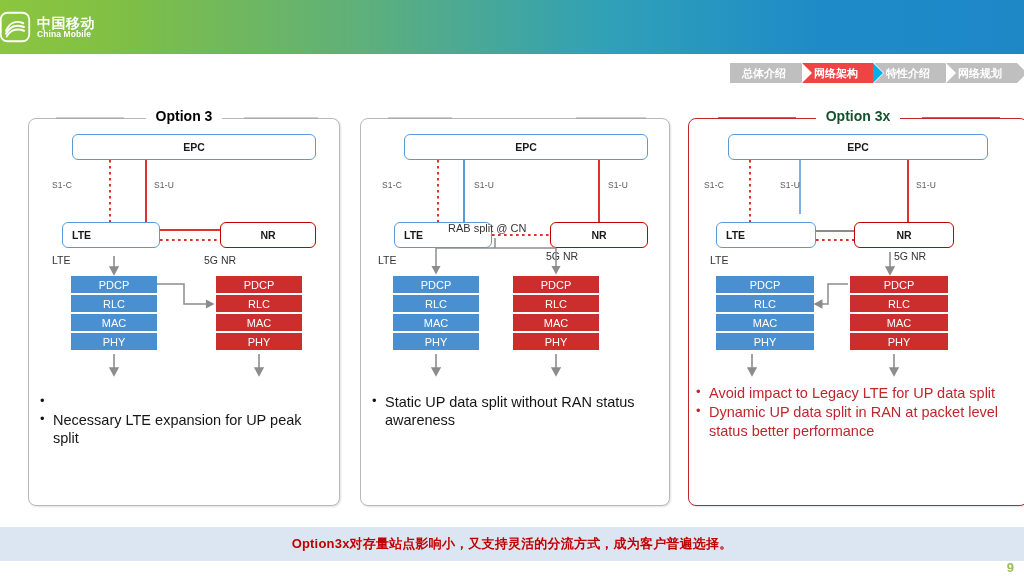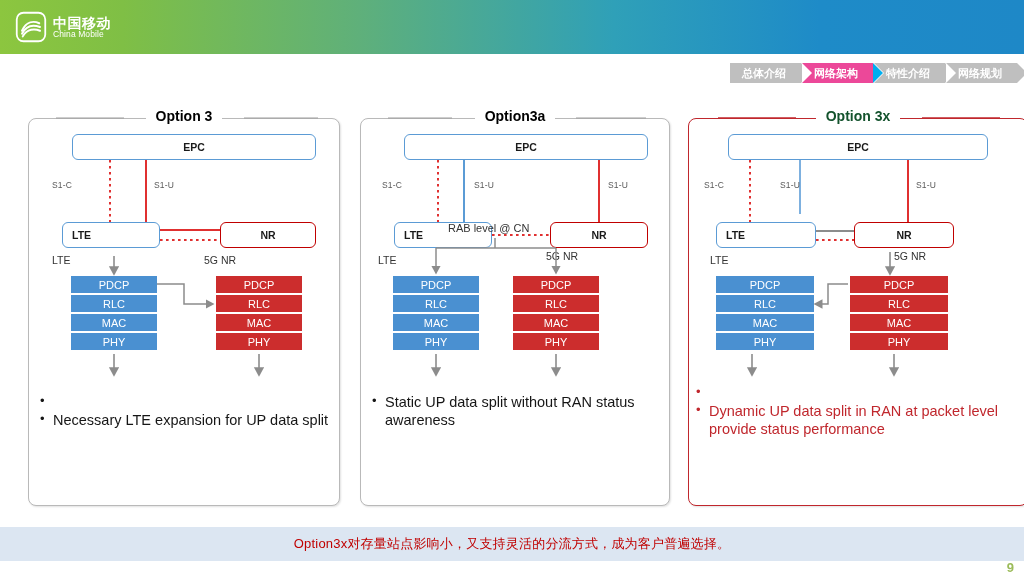--- a/index.html
+++ b/index.html
@@ -15,25 +15,25 @@
   .header {
     position: absolute; left: 0; top: 0; width: 1024px; height: 54px;
     background: linear-gradient(90deg, #8CC63F 0%, #7FBF45 12%, #5FB07A 35%, #2FA0B8 60%, #1E8BC8 80%, #1E88C7 100%);
     display: flex; align-items: center; justify-content: space-between;
   }
   .header-title {
     color: #ffffff; font-size: 25px; font-weight: bold;
     padding-left: 14px; letter-spacing: -0.3px;
     white-space: nowrap; text-shadow: 0 1px 0 rgba(0,0,0,.08);
   }
-  .logo { display: flex; align-items: center; gap: 7px; padding-right: 16px; padding-left: 16px; }
+  .logo { display: flex; align-items: center; gap: 7px; padding-right: 16px; }
   .logo-mark { width: 30px; height: 30px; flex: 0 0 30px; }
   .logo-text { display: flex; flex-direction: column; line-height: 1.02; }
   .logo-cn { color: #fff; font-size: 14px; font-weight: bold; letter-spacing: .5px; }
-  .logo-en { color: #fff; font-size: 8.5px; font-weight: normal; letter-spacing: .1px; }
+  .logo-en { color: #fff; font-size: 8.5px; font-weight: bold; letter-spacing: .1px; }
 
   
   .breadcrumb {
     position: absolute; right: 6px; top: 63px;
     display: flex; align-items: stretch; height: 20px;
   }
   .crumb {
     position: relative; height: 20px; background: #BFBFBF; color: #ffffff;
     font-size: 11px; font-weight: bold; display: flex; align-items: center;
     padding: 0 15px 0 12px; margin-right: 1px; white-space: nowrap;
@@ -44,21 +44,21 @@
     border-top: 10px solid transparent; border-bottom: 10px solid transparent;
     border-left: 10px solid #BFBFBF; z-index: 2;
   }
   .crumb::before {
     content: ""; position: absolute; left: 0px; top: 0;
     width: 0; height: 0;
     border-top: 10px solid transparent; border-bottom: 10px solid transparent;
     border-left: 10px solid #ffffff; z-index: 3;
   }
   .crumb:first-child::before { display: none; }
-  .crumb.active { background: #ec4899; z-index: 4; }
+  .crumb.active { background: #ef4444; z-index: 4; }
   .crumb.active::after { border-left-color: #00AEEF; }
 
   
   .panels { position: absolute; left: 16px; top: 108px; width: 1024px; height: 400px; }
   .panel { position: absolute; top: 0; height: 398px; }
   .panel-box {
     position: absolute; left: 0; top: 10px; right: 0; bottom: 0;
     border: 1px solid #B9B9B9; border-radius: 8px; background: #fff;
     box-shadow: 1px 1px 2px rgba(0,0,0,0.12);
   }
@@ -105,21 +105,21 @@
   }
   .bullet .dot { width: 13px; flex: 0 0 13px; font-size: 13px; line-height: 1.3; }
   .panel.accent .bullet { color: #C0272D; }
 
   
   .footer-band {
     position: absolute; left: 0; top: 527px; width: 1024px; height: 34px;
     background: #DCE6F2;
     display: flex; align-items: center; justify-content: center;
   }
-  .footer-text { color: #C00000; font-size: 13px; font-weight: normal; letter-spacing: .2px; }
+  .footer-text { color: #C00000; font-size: 13px; font-weight: bold; letter-spacing: .2px; }
   .page-num {
     position: absolute; right: 10px; top: 560px;
     color: #9BBB59; font-size: 13px; font-weight: bold;
   }
   svg { overflow: visible; }
 </style>
 </head>
 <body>
 
 <div class="slide">
@@ -208,52 +208,49 @@
           <line x1="231" y1="78" x2="231" y2="96" stroke="#8C8C8C" stroke-width="1.6" marker-end="url(#ar2)"></line>
         </svg>
       </div>
 
       <div class="bullets" style="top:285px;">
         <div class="bullet">
             <span class="dot">•</span>
           </div>
         <div class="bullet">
             <span class="dot">•</span>
-            <span>Necessary LTE expansion for UP data split</span>
+            <span>Necessary LTE expansion for UP peak split</span>
           </div>
       </div>
     </div>
 
     <div class="panel p2">
       <div class="panel-box"></div>
       <svg style="position:absolute;left:0;top:10px;width:100%;height:8px;">
         <line x1="28" y1="0" x2="92" y2="0" stroke="#9E9E9E" stroke-width="1.2"></line>
         <line x1="216" y1="0" x2="286" y2="0" stroke="#9E9E9E" stroke-width="1.2"></line>
       </svg>
-      <div class="panel-title">
-        <span>Option3a</span>
-      </div>
 
       <div class="net">
         <div class="node epc" style="left:44px; top:0px; width:244px;">EPC</div>
         <div class="node lte" style="left:34px; top:88px; width:98px;">LTE</div>
         <div class="node nr" style="left:190px; top:88px; width:98px;">NR</div>
         <svg style="position:absolute;left:0;top:0;width:100%;height:120px;">
           <line x1="78" y1="26" x2="78" y2="88" stroke="#E03030" stroke-width="2" stroke-dasharray="2.6,3.4"></line>
           <line x1="104" y1="26" x2="104" y2="88" stroke="#5B9BD5" stroke-width="2"></line>
           <line x1="239" y1="26" x2="239" y2="88" stroke="#E03030" stroke-width="2"></line>
           <line x1="132" y1="101" x2="190" y2="101" stroke="#E03030" stroke-width="2" stroke-dasharray="2.6,3.4"></line>
         </svg>
         <div class="lbl" style="left:22px; top:46px;">S1-C</div>
         <div class="lbl" style="left:114px; top:46px;">S1-U</div>
         <div class="lbl" style="left:248px; top:46px;">S1-U</div>
       </div>
 
       <div class="stacks" style="top:168px; height:120px;">
-        <div class="stack-cap" style="left:88px; top:-54px; font-size:11px;">RAB level @ CN</div>
+        <div class="stack-cap" style="left:88px; top:-54px; font-size:11px;">RAB split @ CN</div>
         <div class="stack-cap" style="left:18px; top:-22px;">LTE</div>
         <div class="stack-cap" style="left:186px; top:-26px;">5G NR</div>
         <svg style="position:absolute;left:0;top:-38px;width:100%;height:40px;">
           <defs>
               <marker id="ar3" markerWidth="7" markerHeight="7" refX="3" refY="3.2" orient="auto">
             <path d="M0,0 L6,3.2 L0,6.4 z" fill="#8C8C8C"></path>
               </marker>
             </defs>
           <line x1="135" y1="0" x2="135" y2="10" stroke="#8C8C8C" stroke-width="1.5"></line>
           <line x1="76" y1="10" x2="196" y2="10" stroke="#8C8C8C" stroke-width="1.5"></line>
@@ -352,24 +349,25 @@
             </defs>
           <polyline points="160,8 140,8 140,28 130,28" fill="none" stroke="#8C8C8C" stroke-width="1.5" marker-end="url(#ar6)"></polyline>
           <line x1="64" y1="78" x2="64" y2="96" stroke="#8C8C8C" stroke-width="1.6" marker-end="url(#ar6)"></line>
           <line x1="206" y1="78" x2="206" y2="96" stroke="#8C8C8C" stroke-width="1.6" marker-end="url(#ar6)"></line>
         </svg>
       </div>
 
       <div class="bullets" style="top:276px; left:8px; right:8px;">
         <div class="bullet">
             <span class="dot">•</span>
-          </div>
-        <div class="bullet">
-            <span class="dot">•</span>
-            <span>Dynamic UP data split in RAN at packet level provide status performance</span>
+            <span>Avoid impact to Legacy LTE for UP data split</span>
+          </div>
+        <div class="bullet">
+            <span class="dot">•</span>
+            <span>Dynamic UP data split in RAN at packet level status better performance</span>
           </div>
       </div>
     </div>
 
   </div>
 
   <div class="footer-band">
     <div class="footer-text">Option3x对存量站点影响小，又支持灵活的分流方式，成为客户普遍选择。</div>
   </div>
   <div class="page-num">9</div>

